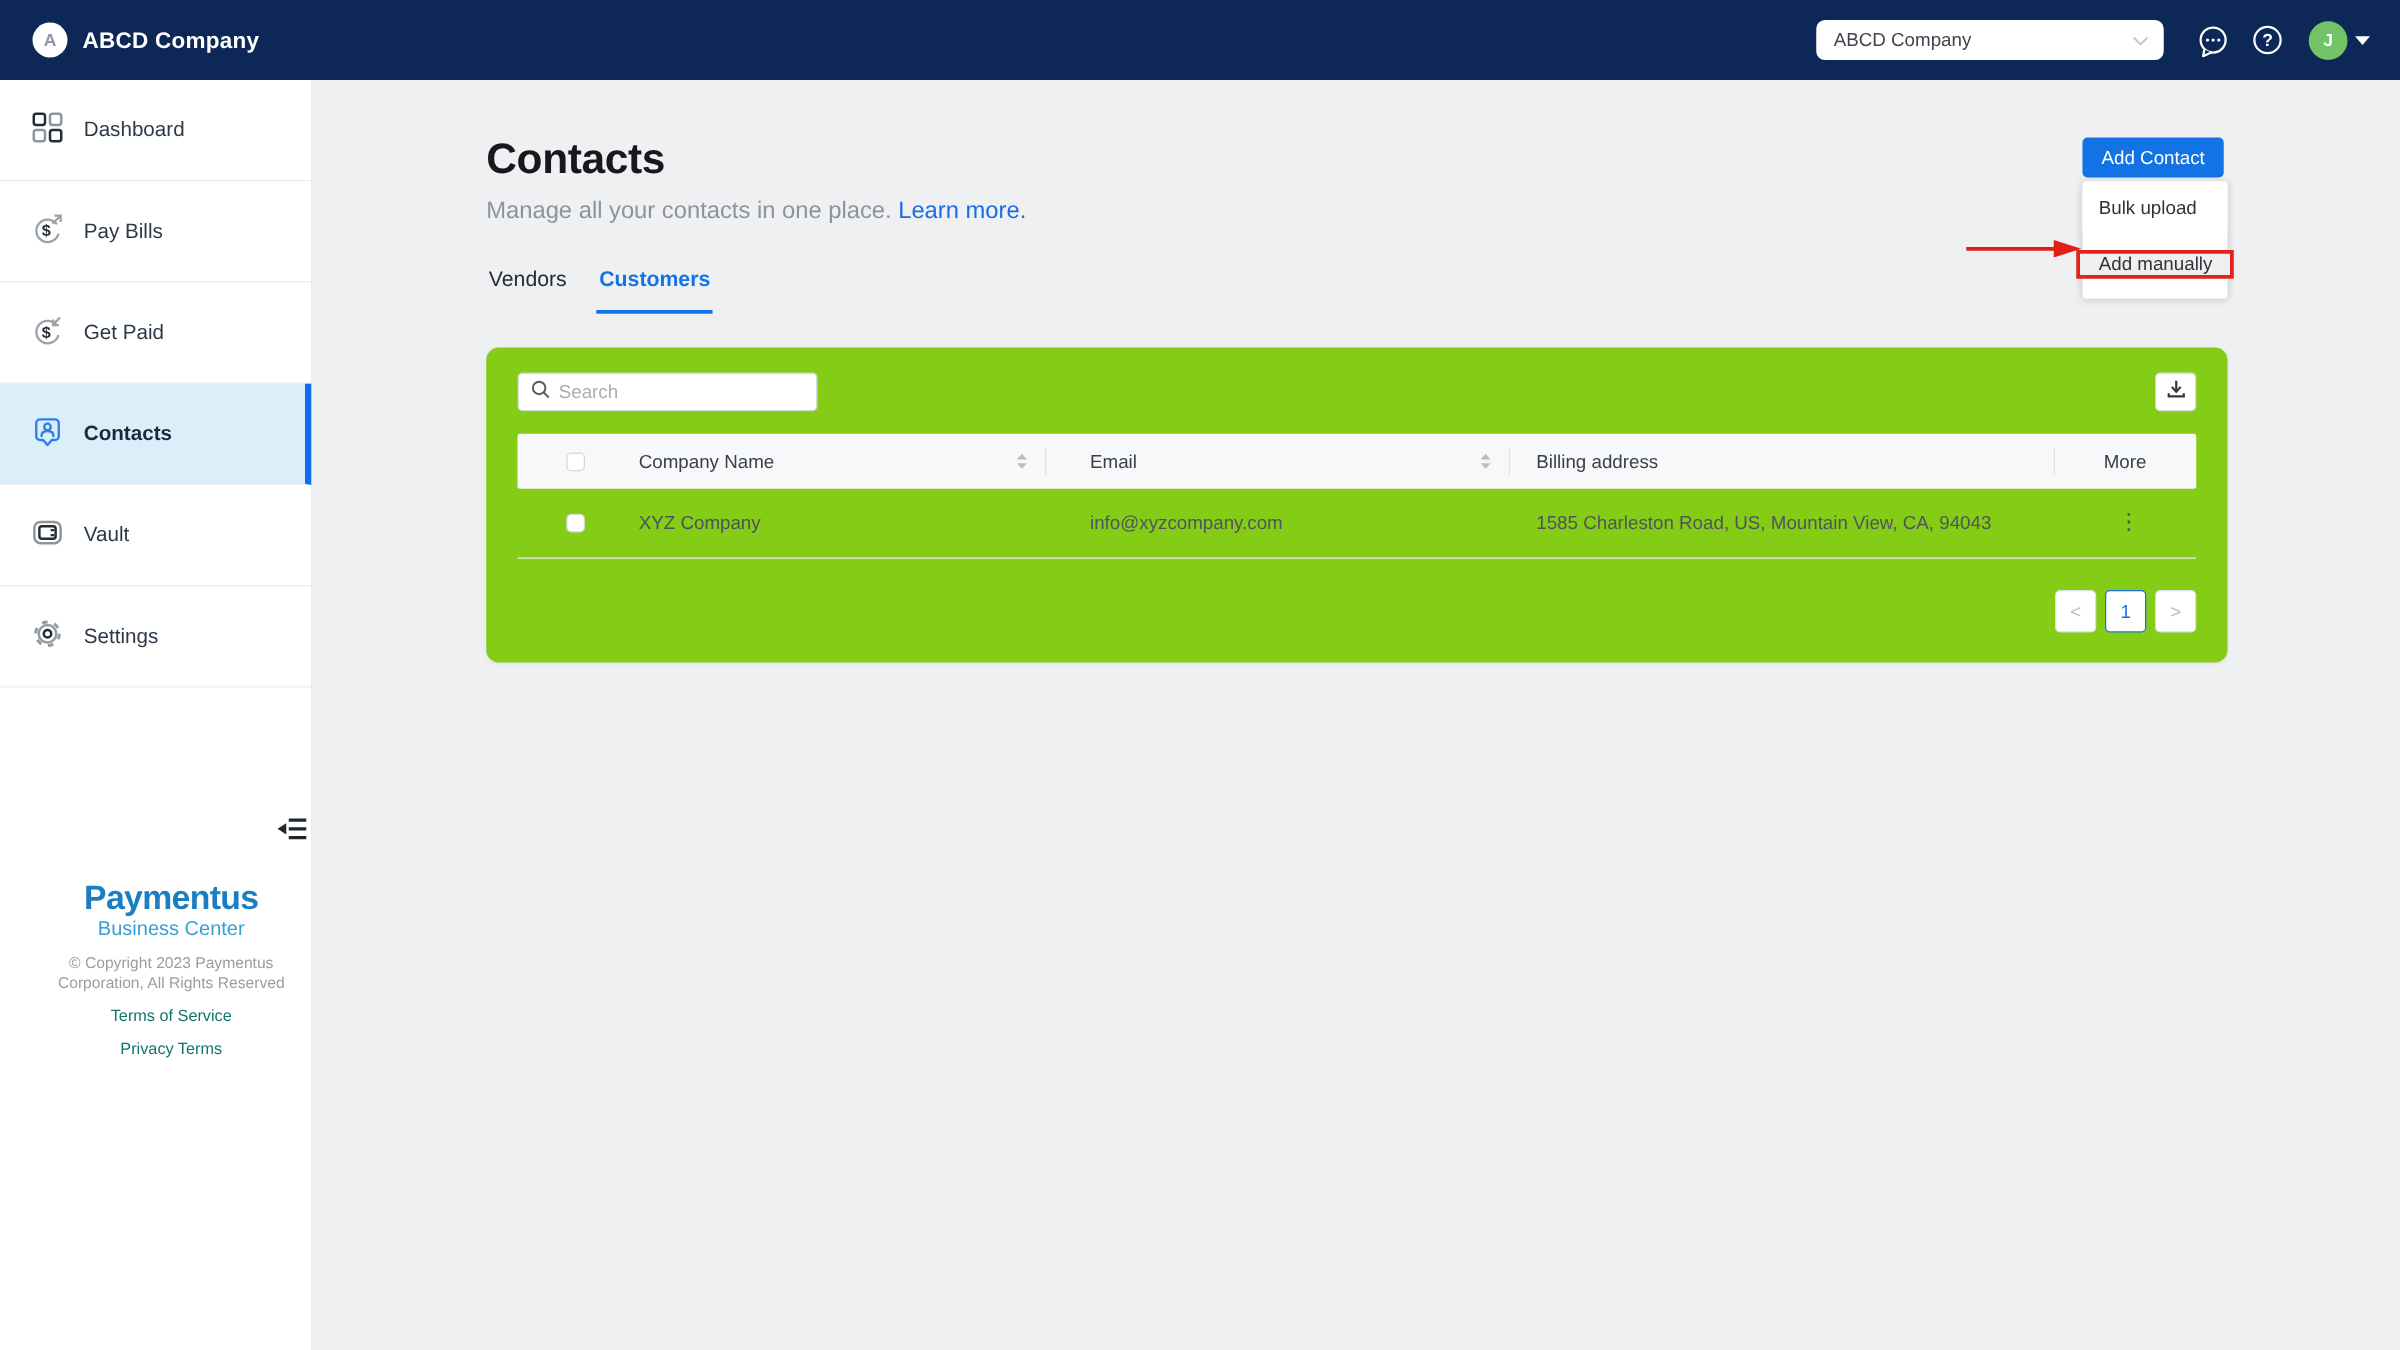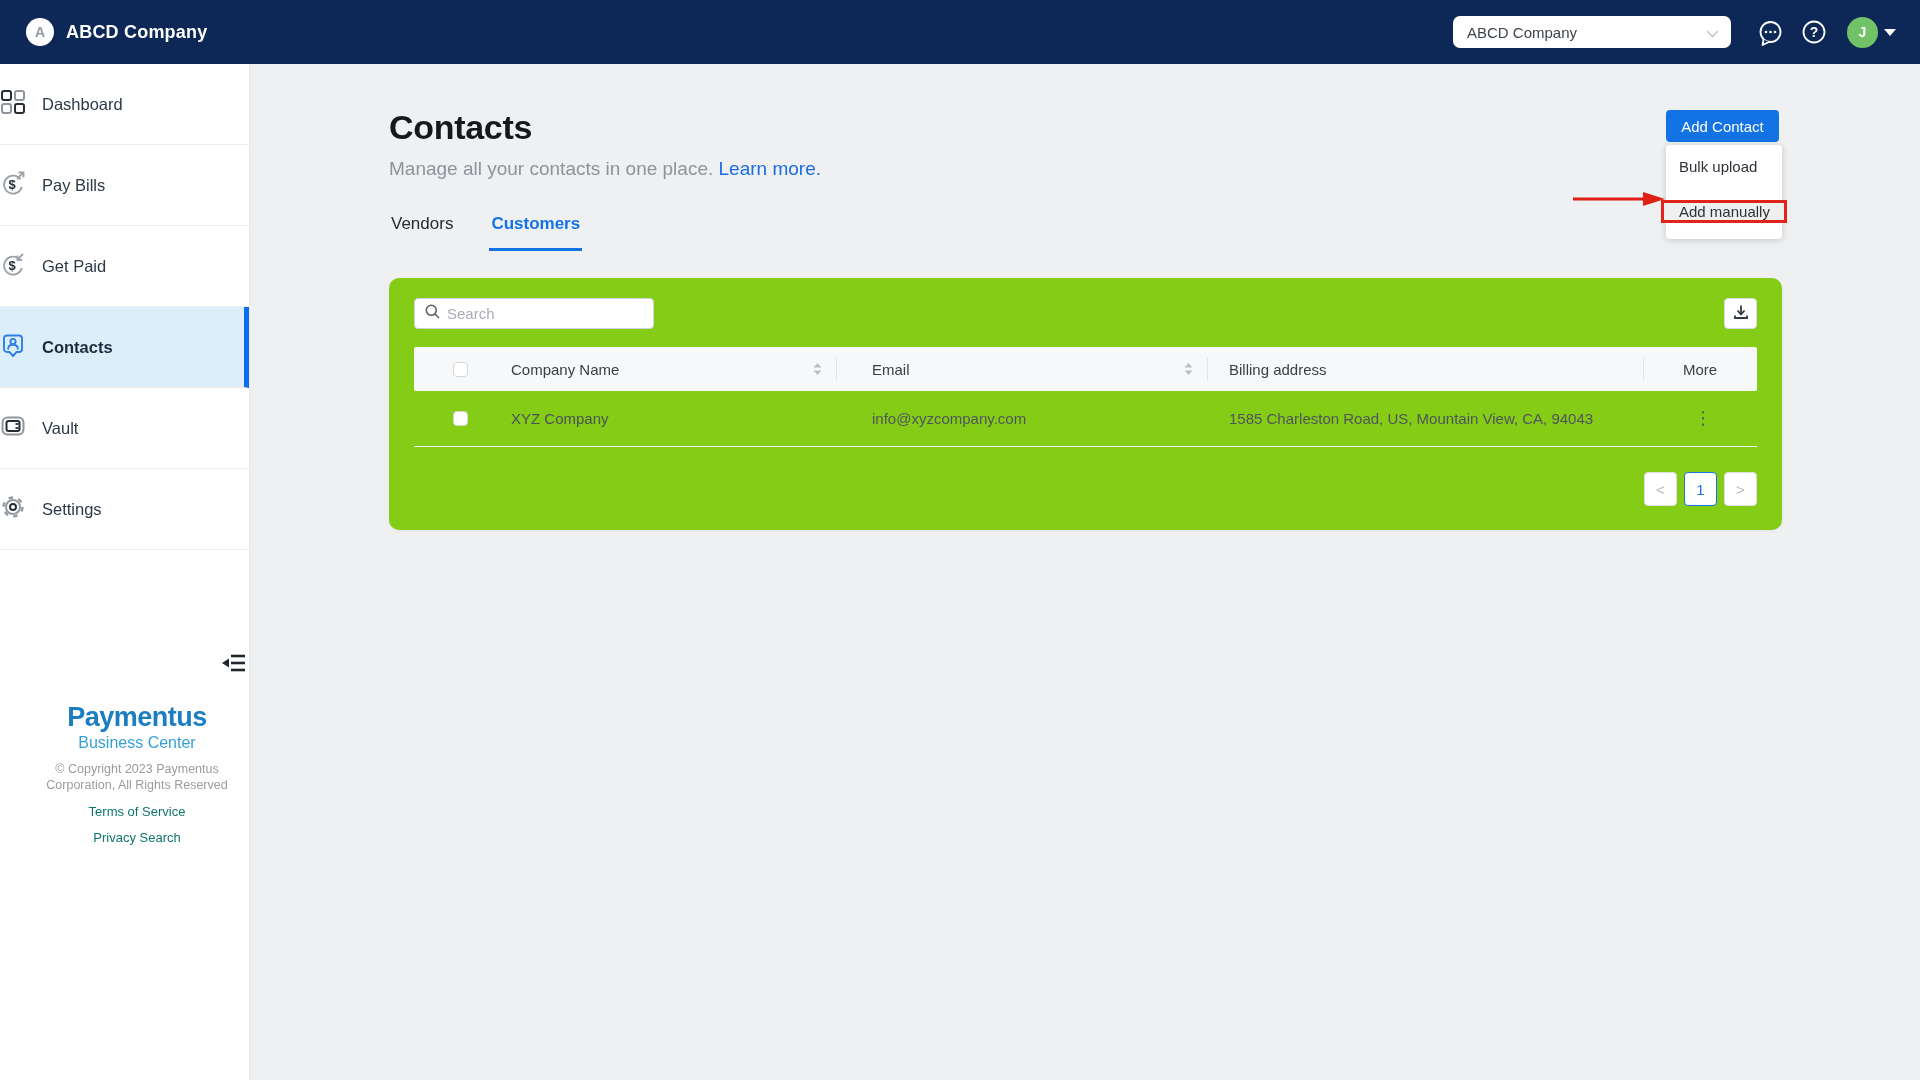--- a/index.html
+++ b/index.html
@@ -23,41 +23,41 @@
     align-items:center; justify-content:center; cursor:pointer; }
   .avatar { width:31px; height:31px; border-radius:50%; background:#72c267;
     color:#ffffff; font-size:14px; font-weight:700; display:flex;
     align-items:center; justify-content:center; margin:0 6px 0 4px; cursor:pointer; }
   .caret-down { width:0; height:0; border-left:6px solid transparent;
     border-right:6px solid transparent; border-top:7px solid #ffffff; cursor:pointer; }
 
   
   .sidebar { position:absolute; left:0; top:64px; width:250px; height:1016px;
     background:#ffffff; border-right:1px solid #e7e8ea; z-index:20; }
-  .sb-item { height:81px; display:flex; align-items:center; 
+  .sb-item { height:81px; display:flex; align-items:center; padding-left:25px;
     border-bottom:1px solid #ececee; cursor:pointer; position:relative; }
   .sb-item .sb-label { margin-left:16px; font-size:16.5px; color:#2c3947; font-weight:500; }
   .sb-item.active { background:#ddeefb; border-right:5px solid #0d6ef0; }
   .sb-item.active .sb-label { color:#1c2b3a; font-weight:600; }
   .sb-footer { position:absolute; top:588px; left:12px; width:250px; text-align:center; }
   .collapse-row { display:flex; justify-content:flex-end; padding-right:16px; }
   .collapse-btn { cursor:pointer; }
   .sb-brand { margin-top:24px; font-size:27px; font-weight:700; color:#1b7ec2; letter-spacing:-0.5px; }
   .sb-brand-sub { font-size:16px; color:#35a0d6; margin-top:1px; }
   .sb-copy { margin-top:9px; font-size:12.5px; color:#9c9c9c; line-height:16px; }
   .sb-link { display:block; margin-top:11px; font-size:13px; color:#0f766e; cursor:pointer; text-decoration:none; }
 
   
   .main { position:absolute; left:250px; top:64px; width:1670px; height:1016px;
     background:#eef0f2; }
   .page-title { position:absolute; left:139px; top:44px; font-size:34px;
     font-weight:700; color:#16181b; letter-spacing:-0.3px; }
   .page-sub { position:absolute; left:139px; top:94px; font-size:19px; color:#8e939b; }
   .learn-more { color:#1a6ce2; cursor:pointer; }
-  .tabs { position:absolute; left:139px; top:150px; display:flex; gap:34px; }
+  .tabs { position:absolute; left:139px; top:150px; display:flex; gap:22px; }
   .tab { font-size:17px; color:#262c33; font-weight:500; padding:0 2px 14px 2px; cursor:pointer; }
   .tab.active { color:#1273e8; font-weight:600; border-bottom:3px solid #1273e8; }
 
   .add-btn { position:absolute; top:46px; right:141px; width:113px; height:32px;
     background:#1372e4; border:none; border-radius:4px; color:#ffffff;
     font-size:15px; font-weight:500; font-family:"Liberation Sans",sans-serif; cursor:pointer;margin-left:12px; }
   .ctx-menu { position:absolute; top:81px; right:138px; width:116px; background:#ffffff;
     border-radius:3px; box-shadow:0 1px 7px rgba(0,0,0,0.18); padding-top:4px; z-index:10; }
   .ctx-item { height:35px; display:flex; align-items:center; padding-left:13px;
     font-size:15px; color:#2e333a; cursor:pointer; background:#ffffff; }
@@ -223,21 +223,21 @@
         </svg>
       </span>
     </div>
     <div class="sb-brand">Paymentus</div>
     <div class="sb-brand-sub">Business Center</div>
     <div class="sb-copy">
       <div>© Copyright 2023 Paymentus</div>
       <div>Corporation, All Rights Reserved</div>
     </div>
     <a class="sb-link">Terms of Service</a>
-    <a class="sb-link">Privacy Search</a>
+    <a class="sb-link">Privacy Terms</a>
   </div>
 </div>
 
 <div class="main">
 
   <div class="page-title">Contacts</div>
   <div class="page-sub">
     <span>Manage all your contacts in one place.</span>
     <span class="learn-more">Learn more.</span>
   </div>

